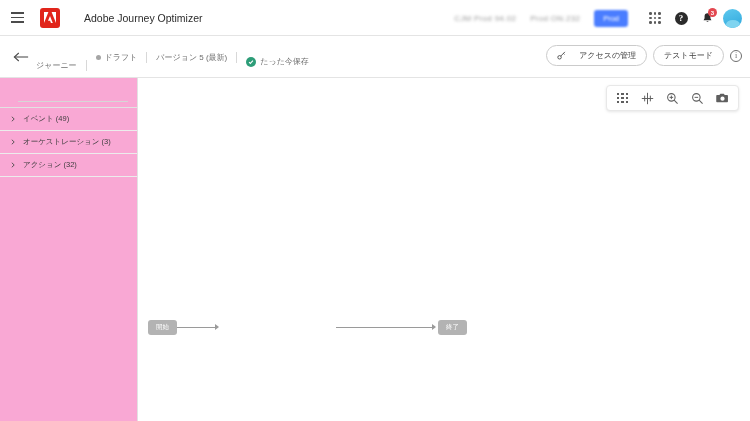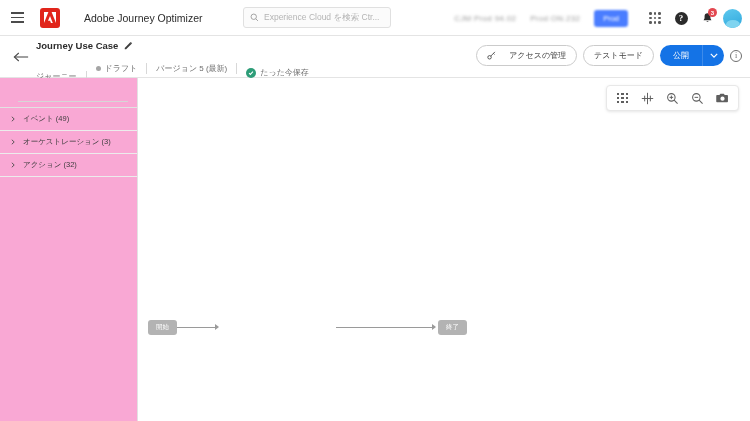--- a/index.html
+++ b/index.html
@@ -203,27 +203,20 @@
     <div class="brand-logo">
       <svg width="12" height="11" viewBox="0 0 12 11">
           <path d="M4.4 0H0v11L4.4 0z" fill="#fff"></path>
           <path d="M7.6 0H12v11L7.6 0z" fill="#fff"></path>
           <path d="M6 4l2.8 7H6.95L6.1 8.8H4L6 4z" fill="#fff"></path>
         </svg>
     </div>
     <span class="brand-name">Adobe Journey Optimizer</span>
   </div>
 
-  <div class="search-wrap">
-    <svg width="9" height="9" viewBox="0 0 12 12">
-      <circle cx="5" cy="5" r="3.6" fill="none" stroke="#9a9a9a" stroke-width="1.2"></circle>
-      <line x1="7.7" y1="7.7" x2="10.6" y2="10.6" stroke="#9a9a9a" stroke-width="1.2"></line>
-    </svg>
-    <span class="search-ph">Experience Cloud を検索 Ctr...</span>
-  </div>
 
   <div class="hdr-right">
     <span class="blur-text">CJM Prod 94.02</span>
     <span class="blur-text">Prod ON.232</span>
     <span class="org-pill">Prod</span>
 
     <div class="icon-btn">
       <div class="grid9">
           <i></i>
           <i></i>
@@ -256,27 +249,20 @@
 <div class="journey-bar">
 
   <div class="back-arrow">
     <svg width="16" height="12" viewBox="0 0 18 12">
       <line x1="1.5" y1="6" x2="17" y2="6" stroke="#4b4b4b" stroke-width="1.2"></line>
       <polyline points="6.5,1.5 1.5,6 6.5,10.5" fill="none" stroke="#4b4b4b" stroke-width="1.2"></polyline>
     </svg>
   </div>
 
   <div class="jtitle-block">
-    <div class="jtitle-row">
-      <span class="jtitle">Journey Use Case</span>
-      <svg class="pencil" viewBox="0 0 12 12">
-        <path d="M1 9.2 8.1 2.1l1.8 1.8L2.8 11H1z" fill="#3c3c3c"></path>
-        <path d="M9 1.2 10.8 3l-.9.9-1.8-1.8z" fill="#3c3c3c"></path>
-      </svg>
-    </div>
     <div class="jmeta">
       <span class="jmeta-seg">ジャーニー</span>
       <span class="jmeta-seg">
         <i class="dot-draft"></i>
         <span>ドラフト</span>
       </span>
       <span class="jmeta-seg">バージョン 5 (最新)</span>
       <span class="jmeta-seg">
         <i class="check-circ">
           <svg width="6" height="6" viewBox="0 0 8 8">
@@ -295,30 +281,20 @@
         <line x1="5" y1="6.8" x2="10.6" y2="1.2" stroke="#3c3c3c" stroke-width="1.1"></line>
         <line x1="8.6" y1="3.2" x2="10" y2="4.6" stroke="#3c3c3c" stroke-width="1.1"></line>
       </svg>
       <span>アクセスの管理</span>
     </div>
 
     <div class="btn-outline">
       <span>テストモード</span>
     </div>
 
-    <div class="cta-group">
-      <div class="btn-cta">
-        <span>公開</span>
-      </div>
-      <div class="btn-cta-caret">
-        <svg width="8" height="5" viewBox="0 0 10 6">
-          <polyline points="1,1 5,5 9,1" fill="none" stroke="#fff" stroke-width="1.5"></polyline>
-        </svg>
-      </div>
-    </div>
 
     <div class="info-circ">i</div>
   </div>
 </div>
 
 <div class="left-panel">
 
   <div class="lp-search">
     <svg width="10" height="10" viewBox="0 0 12 12">
       <circle cx="5" cy="5" r="3.6" fill="none" stroke="#6e6e6e" stroke-width="1.2"></circle>

